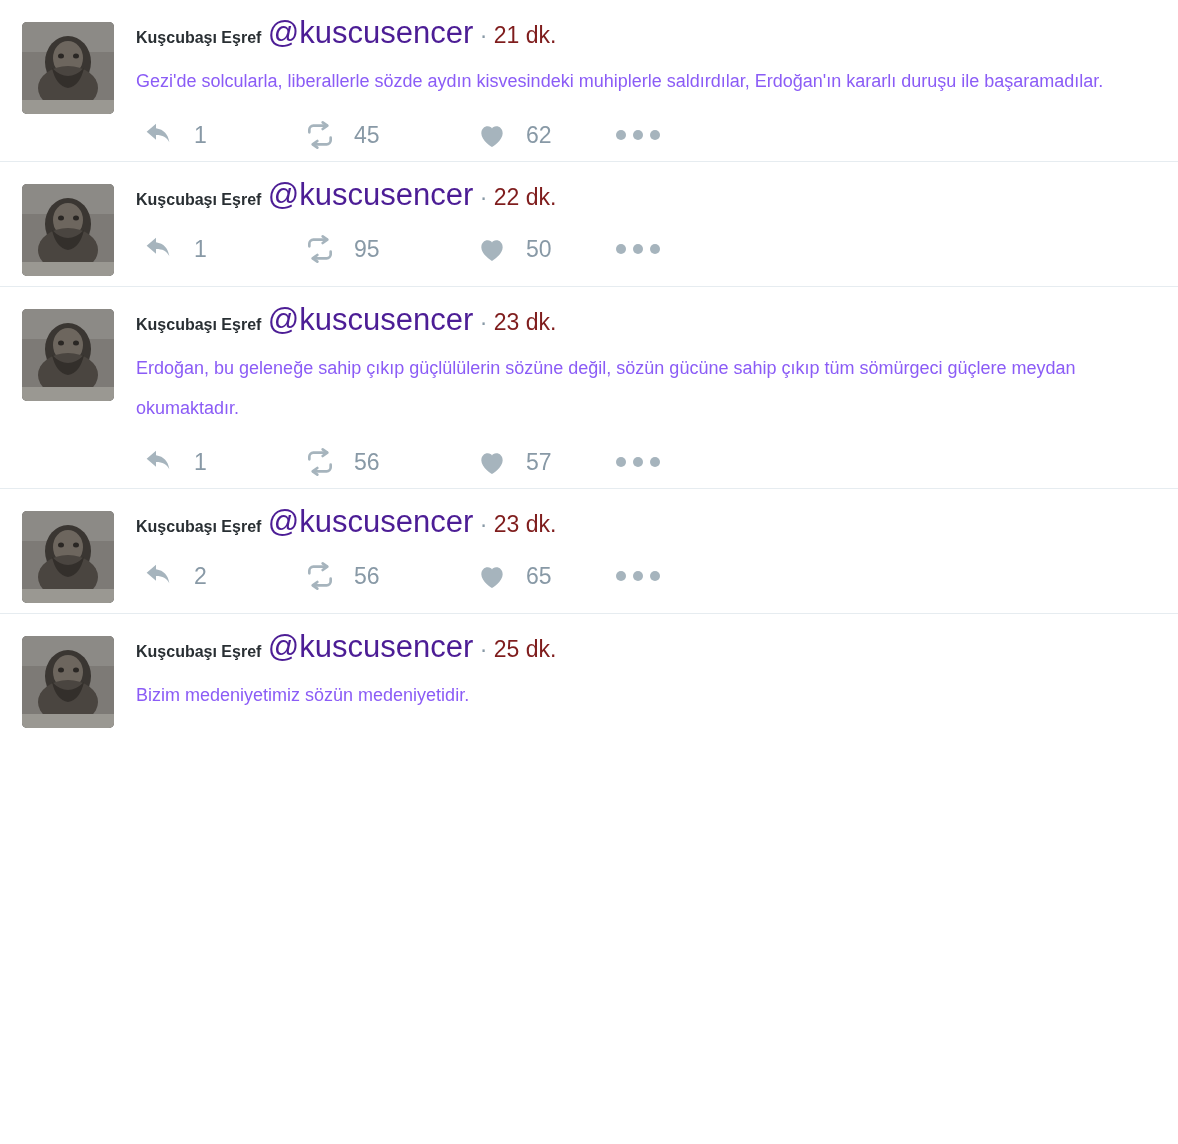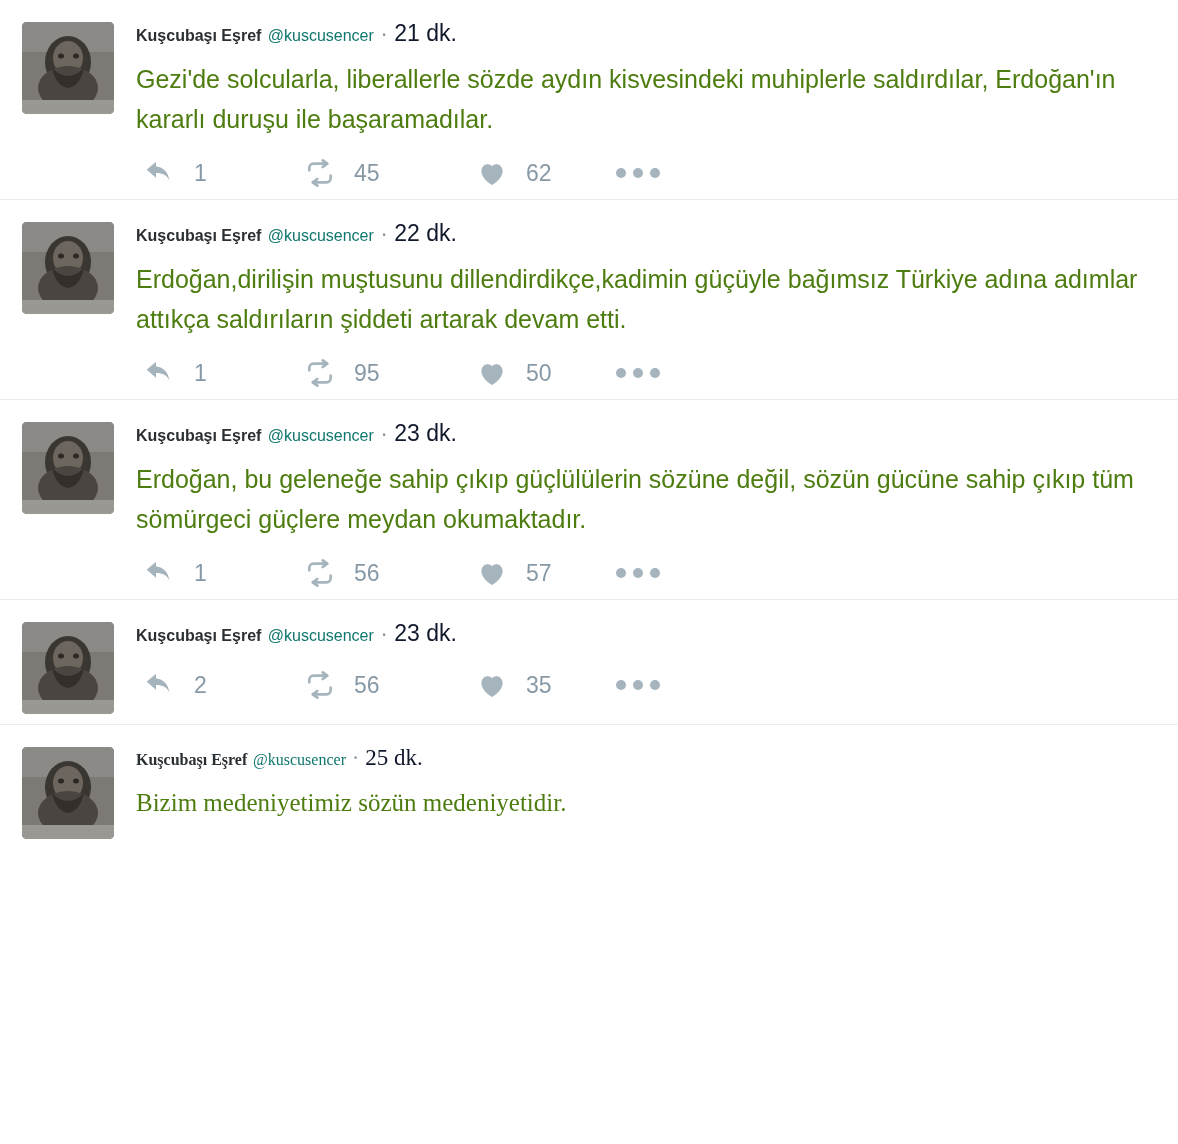--- a/index.html
+++ b/index.html
@@ -55,36 +55,36 @@
     line-height: 30px;
     white-space: nowrap;
     overflow: hidden;
   }
   .fullname {
     font-weight: bold;
     color: #292f33;
     font-size: 16px;
   }
   .username {
-    color: #0f766e;
+    color: #4c1d95;
     font-weight: normal;
-    font-size: 16px;
+    font-size: 31px;
   }
   .sep {
     color: #8899a6;
     font-size: 23px;
   }
   .timestamp {
-    color: #0f172a;
+    color: #7f1d1d;
     font-size: 23px;
   }
   .tweet-text {
-    font-size: 25px;
+    font-size: 18px;
     line-height: 40px;
-    color: #4d7c0f;
+    color: #8b5cf6;
     margin-top: 8px;
     font-weight: 400;
   }
   .tweet-text p {
     margin: 0;
   }
   .tweet-text p + p {
     margin-top: 34px;
   }
   .actions {
@@ -129,21 +129,20 @@
   }
   .dots i {
     display: block;
     width: 10px;
     height: 10px;
     border-radius: 50%;
     background: #a6b4bd;
   }
   .partial {
     overflow: hidden;
-    font-family: Liberation Serif, serif;
   }
 </style>
 </head>
 <body>
 
 <div class="timeline">
 
   <article class="tweet">
     <div class="tweet-inner">
       <div class="avatar">
@@ -224,23 +223,20 @@
           <rect x="0" y="78" width="92" height="14" fill="#9a9892"></rect>
         </svg>
       </div>
       <div class="tweet-body">
         <div class="tweet-header">
           <span class="fullname">Kuşcubaşı Eşref</span>
           <span class="username">@kuscusencer</span>
           <span class="sep">·</span>
           <span class="timestamp">22 dk.</span>
         </div>
-        <div class="tweet-text">
-          <p>Erdoğan,dirilişin muştusunu dillendirdikçe,kadimin güçüyle bağımsız Türkiye adına adımlar attıkça saldırıların şiddeti artarak devam etti.</p>
-        </div>
         <div class="actions">
           <button class="action action-reply">
             <span class="icon">
               <svg viewBox="0 0 24 24" width="32" height="32" fill="currentColor">
                   <path d="M9 7V3.5L2 9.5l7 6V12c5 0 8 1.5 10 5.5-1-6-4-9.5-10-10.5z"></path>
                 </svg>
             </span>
             <span class="count">1</span>
           </button>
           <button class="action action-retweet">
@@ -380,21 +376,21 @@
                 </svg>
             </span>
             <span class="count">56</span>
           </button>
           <button class="action action-like">
             <span class="icon">
               <svg viewBox="0 0 24 24" width="32" height="32" fill="currentColor">
                   <path d="M12 21s-8-4.9-8-10.2C4 7.5 6.2 5.5 8.8 5.5c1.7 0 2.7.8 3.2 1.6.5-.8 1.5-1.6 3.2-1.6C17.8 5.5 20 7.5 20 10.8 20 16.1 12 21 12 21z"></path>
                 </svg>
             </span>
-            <span class="count">35</span>
+            <span class="count">65</span>
           </button>
           <button class="action action-more">
             <span class="dots">
                 <i></i>
                 <i></i>
                 <i></i>
               </span>
           </button>
         </div>
       </div>

